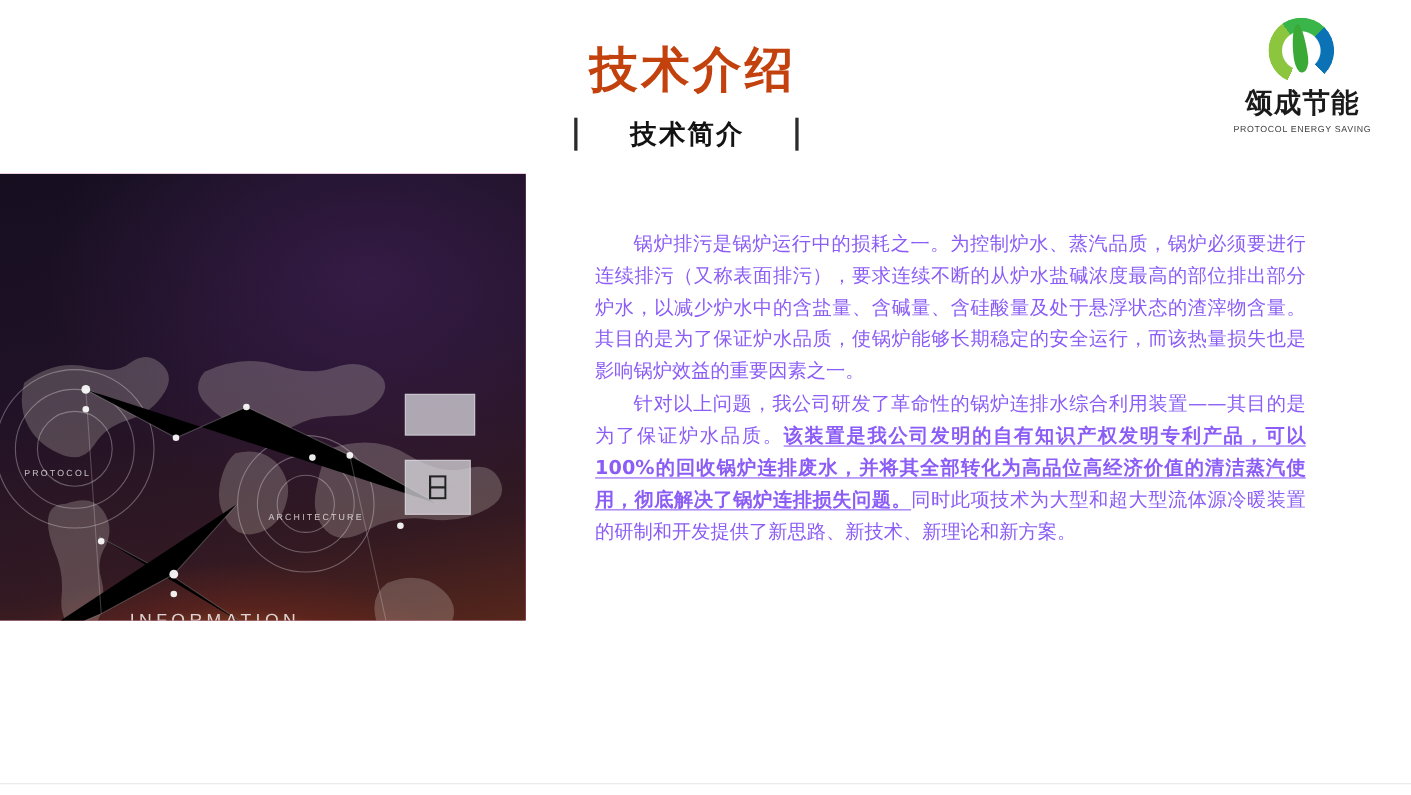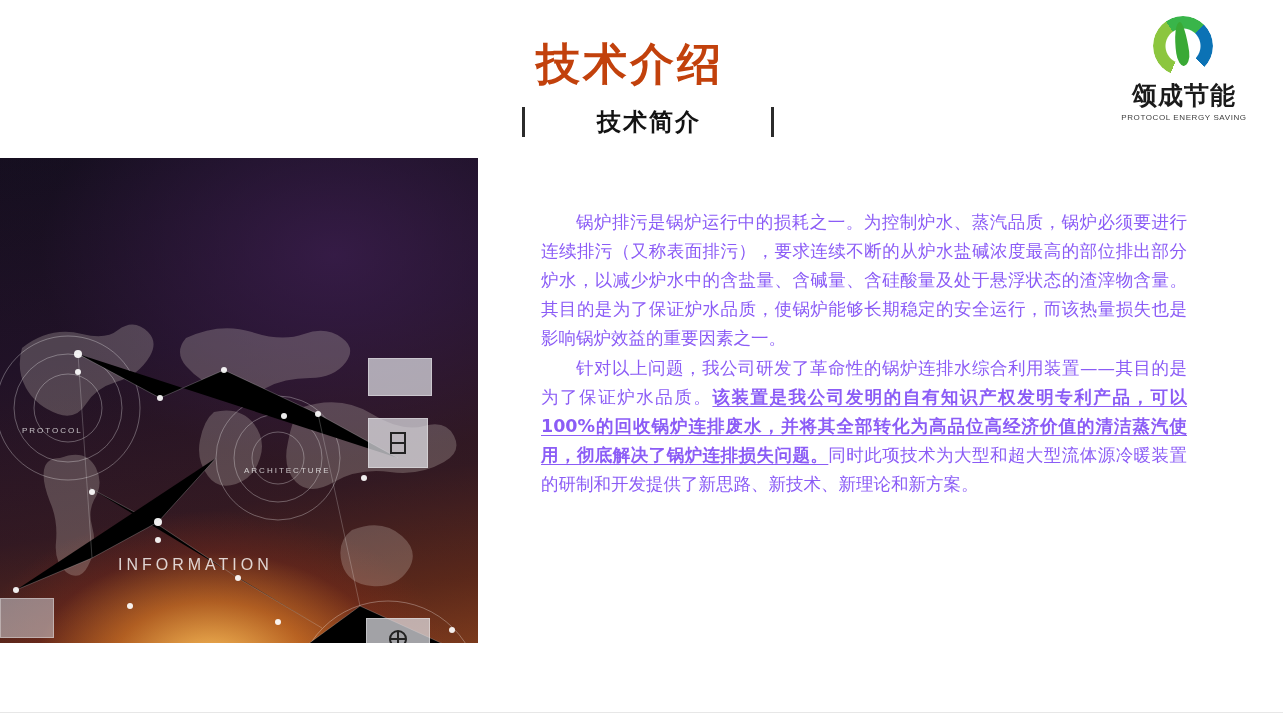--- a/index.html
+++ b/index.html
@@ -70,21 +70,21 @@
     top: 8px;
     width: 13px;
     height: 44px;
     background: #3aa935;
     border-radius: 60% 40% 55% 45% / 70% 70% 30% 30%;
     transform: rotate(-8deg);
   }
   .logo-cn {
     margin-top: 2px;
     text-align: center;
-    font-family: Liberation Sans, sans-serif;
+    font-family: Liberation Mono, monospace;
     font-size: 25px;
     font-weight: bold;
     color: #1a1a1a;
     letter-spacing: 1px;
     line-height: 1.1;
   }
   .logo-en {
     text-align: center;
     font-size: 8px;
     color: #3d3d3d;
@@ -105,21 +105,20 @@
     line-height: 1;
   }
   .subtitle-row {
     position: absolute;
     left: 522px;
     top: 104px;
     width: 280px;
     height: 36px;
     display: flex;
     align-items: center;
-    gap: 24px;
   }
   .sub-bar {
     width: 3px;
     height: 30px;
     background: #2b2b2b;
     flex: 0 0 auto;
   }
   .subtitle-text {
     font-family: "DejaVu Sans", "Liberation Sans", sans-serif;
     font-size: 24px;
@@ -129,21 +128,21 @@
     margin: 0 46px 0 48px;
     white-space: nowrap;
   }
 
   
   .hero {
     position: absolute;
     left: 0;
     top: 158px;
     width: 478px;
-    height: 485px;
+    height: 406px;
     overflow: hidden;
     background: #ec4899;
   }
   .hero-bg {
     position: absolute;
     left: 0; top: 0;
     width: 478px;
     height: 485px;
     background:
       radial-gradient(ellipse 300px 190px at 44% 104%, rgba(255,196,92,0.95) 0%, rgba(250,140,40,0.55) 32%, rgba(150,45,25,0.25) 58%, rgba(20,8,22,0) 80%),

